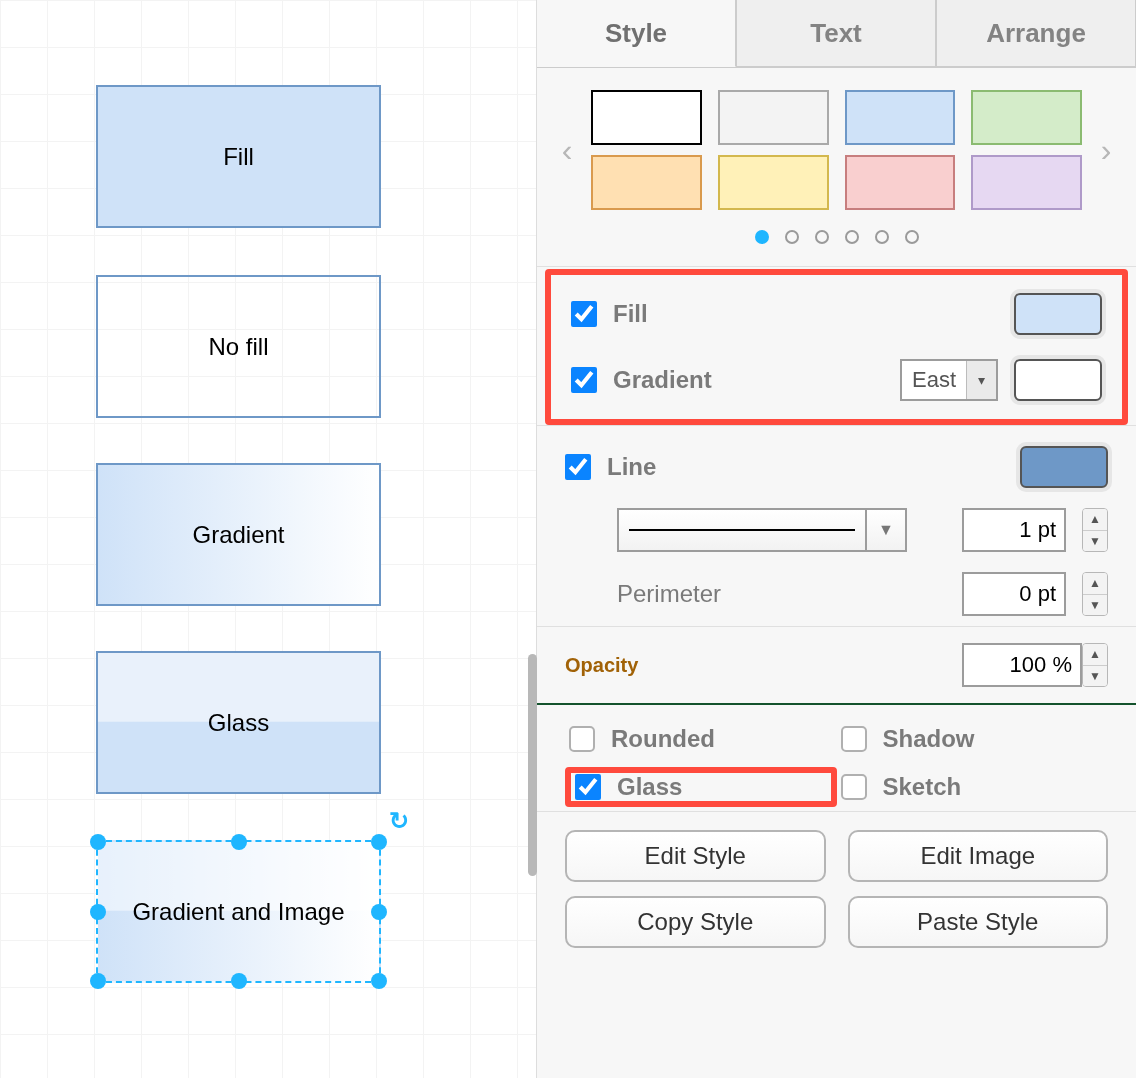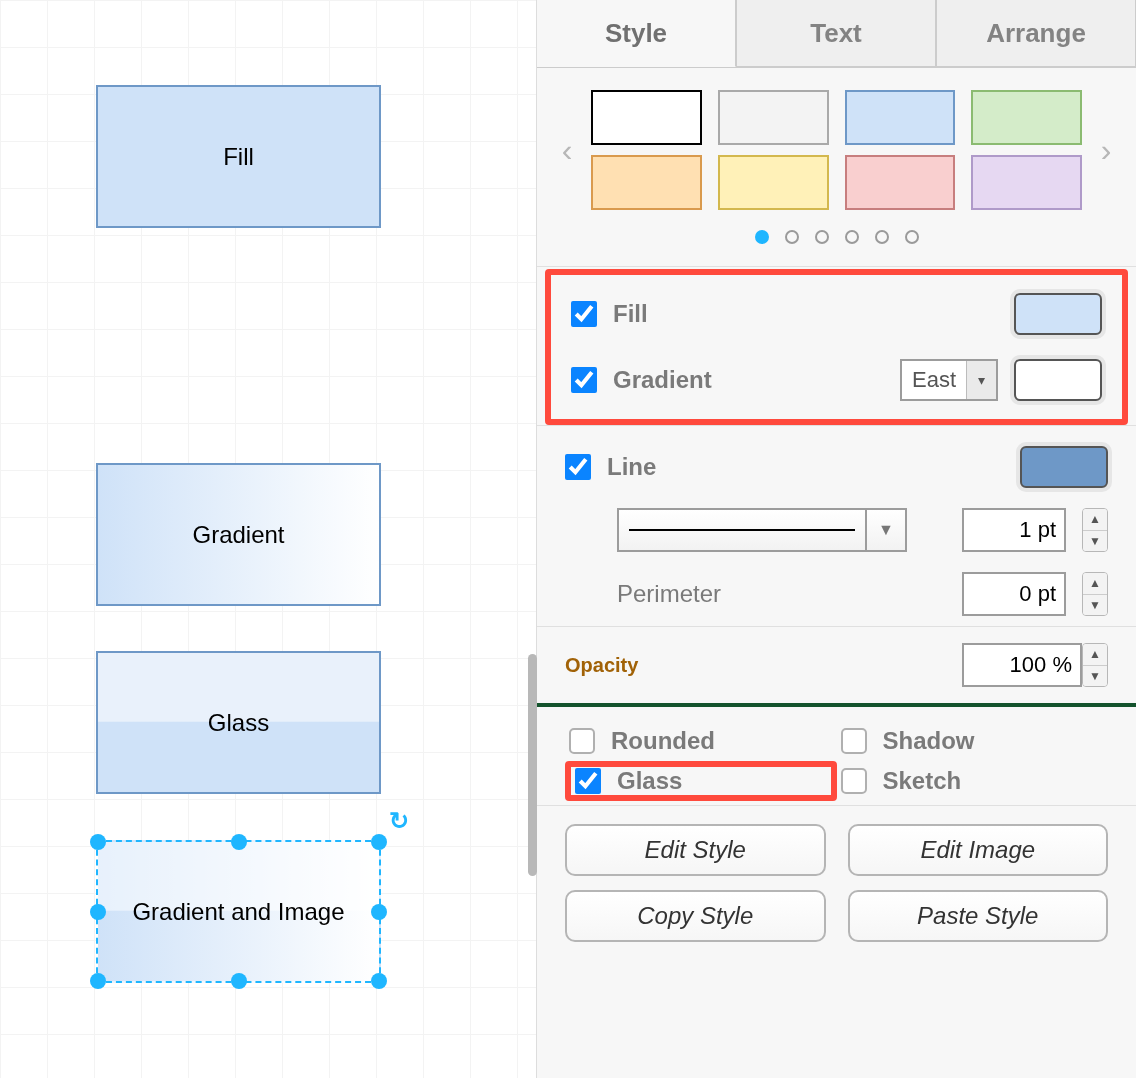--- a/index.html
+++ b/index.html
@@ -257,48 +257,51 @@
       width:26px;height:44px;
     }
     .stepper div{flex:1;display:flex;align-items:center;justify-content:center;font-size:12px;background:#f3f3f3;cursor:pointer;}
     .stepper div:first-child{border-bottom:1px solid #ccc;}
 
     
     .opacity-section{ border-top:1px solid #e0e0e0; padding:16px 28px; display:flex; align-items:center;}
     .opacity-section .lbl{font-weight:600;color:#a16207;font-size:20px;}
 
     
-    .check-grid{ border-top:4px solid #14532d; padding:14px 28px 4px 28px; display:grid; grid-template-columns:1fr 1fr; }
+    .check-grid{ border-top:2px solid #14532d; padding:14px 28px 4px 28px; display:grid; grid-template-columns:1fr 1fr; row-gap:8px;}
     .check-item{ display:flex; align-items:center; gap:16px; font-weight:600; color:#7a7a7a; font-size:24px; padding:6px 4px;}
     .glass-hl{ border:6px solid #ff4a3d; border-radius:4px; padding:0 4px;}
     .chk-empty{
       width:26px;height:26px;border:2px solid #b0b0b0;border-radius:5px;background:#fff;
     }
 
     
-    .btn-section{border-top:1px solid #e0e0e0;padding:18px 28px;display:flex;flex-direction:column;gap:14px;font-style:italic;}
+    .btn-section{border-top:1px solid #e0e0e0;padding:18px 28px;display:flex;flex-direction:column;gap:14px;}
     .btn-row{display:flex;gap:22px;}
     .btn{
       flex:1;
       height:52px;
       border:2px solid #b5b5b5;
       border-radius:10px;
       background:linear-gradient(#fff,#f6f6f6);
       font-size:24px;
       color:#333;
       display:flex;align-items:center;justify-content:center;
       cursor:pointer;
     }
   </style>
 </head>
 <body>
 
 <div class="canvas-area">
   <div class="shape fill">
     <span>Fill</span>
+  </div>
+  <div class="shape nofill">
+    <span>No fill</span>
   </div>
   <div class="shape gradient">
     <span>Gradient</span>
   </div>
   <div class="shape glass">
     <span>Glass</span>
   </div>
   <div class="shape gradient-glass">
     <span>Gradient and Image</span>
     <div class="sel-handle h-tl"></div>

